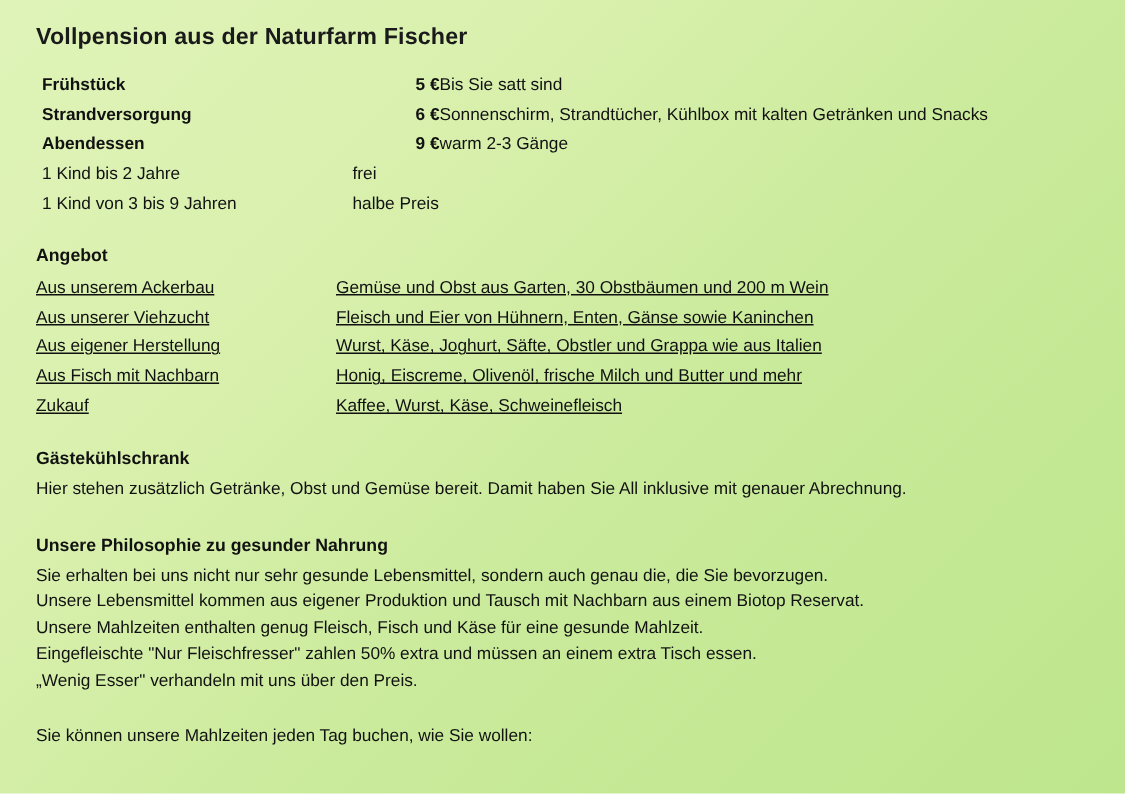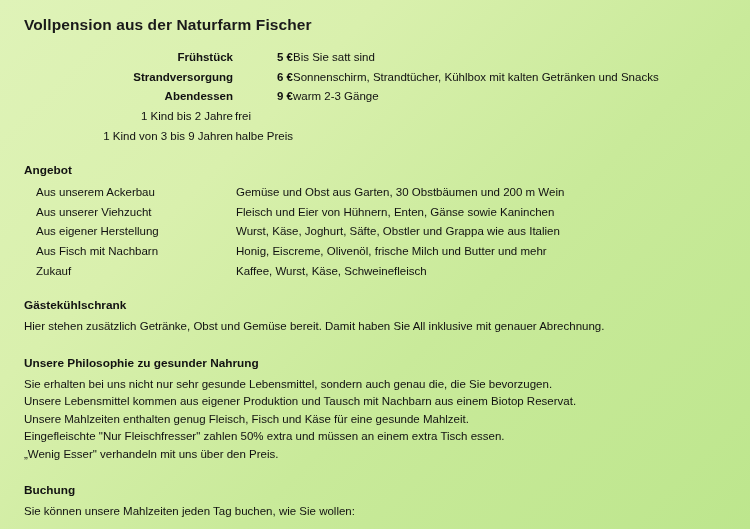--- a/index.html
+++ b/index.html
@@ -31,36 +31,37 @@
   .price-table {
     margin: 0 0 0 6px;
     border-collapse: collapse;
   }
   .price-table td {
     font-size: 11.5px;
     padding: 2px 0 3px 0;
     vertical-align: top;
     line-height: 1.28;
   }
-  .col-item { width: 205px; padding-right: 6px; text-align: right; }
+  .col-item { width: 205px; padding-right: 6px; }
   .col-price { width: 58px; text-align: right; padding-right: 22px; white-space: nowrap; }
   .col-note { }
   .bold { font-weight: bold; }
   .section {
     margin-top: 16px;
     margin-left: 2px;
   }
   .section-title {
     font-size: 11.8px;
     font-weight: bold;
     margin-bottom: 6px;
   }
   .offer-table {
     border-collapse: collapse;
-    margin-left: 12px;
+    margin-left: 0px;
+    text-decoration: underline;
   }
   .offer-table td {
     font-size: 11.5px;
     padding: 2px 0 3px 0;
     vertical-align: top;
     line-height: 1.3;
   }
   .offer-label { width: 200px; padding-right: 8px; }
   .para {
     font-size: 11.5px;
@@ -93,21 +94,21 @@
         <td class="col-price bold">9 €</td>
         <td class="col-note">warm 2-3 Gänge</td>
       </tr>
       <tr>
         <td class="col-item">1 Kind bis 2 Jahre</td>
         <td class="col-price" style="text-align:left; padding-left:2px;">frei</td>
         <td class="col-note"></td>
       </tr>
       <tr>
         <td class="col-item">1 Kind von 3 bis 9 Jahren</td>
-        <td class="col-price" style="text-align:right; padding-left:2px;">halbe Preis</td>
+        <td class="col-price" style="text-align:left; padding-left:2px;">halbe Preis</td>
         <td class="col-note"></td>
       </tr>
     </tbody>
   </table>
 
   <div class="section">
     <div class="section-title">Angebot</div>
     <table class="offer-table">
       <tbody>
         <tr>
@@ -142,18 +143,17 @@
   <div class="section gap-med">
     <div class="section-title">Unsere Philosophie zu gesunder Nahrung</div>
     <p class="para">Sie erhalten bei uns nicht nur sehr gesunde Lebensmittel, sondern auch genau die, die Sie bevorzugen.</p>
     <p class="para">Unsere Lebensmittel kommen aus eigener Produktion und Tausch mit Nachbarn aus einem Biotop Reservat.</p>
     <p class="para">Unsere Mahlzeiten enthalten genug Fleisch, Fisch und Käse für eine gesunde Mahlzeit.</p>
     <p class="para">Eingefleischte "Nur Fleischfresser" zahlen 50% extra und müssen an einem extra Tisch essen.</p>
     <p class="para">„Wenig Esser" verhandeln mit uns über den Preis.</p>
   </div>
 
   <div class="section gap-med">
-    <div class="section-title">Buchung</div>
     <p class="para">Sie können unsere Mahlzeiten jeden Tag buchen, wie Sie wollen:</p>
 
   </div>
 
 </div>
 
 </body></html>

